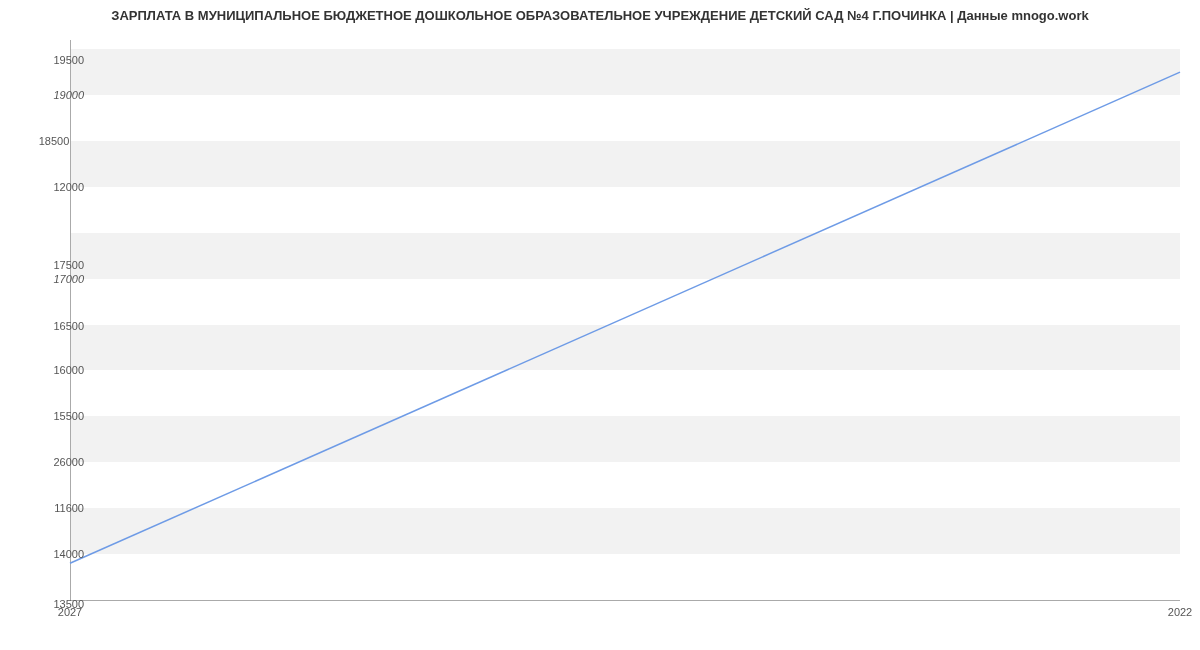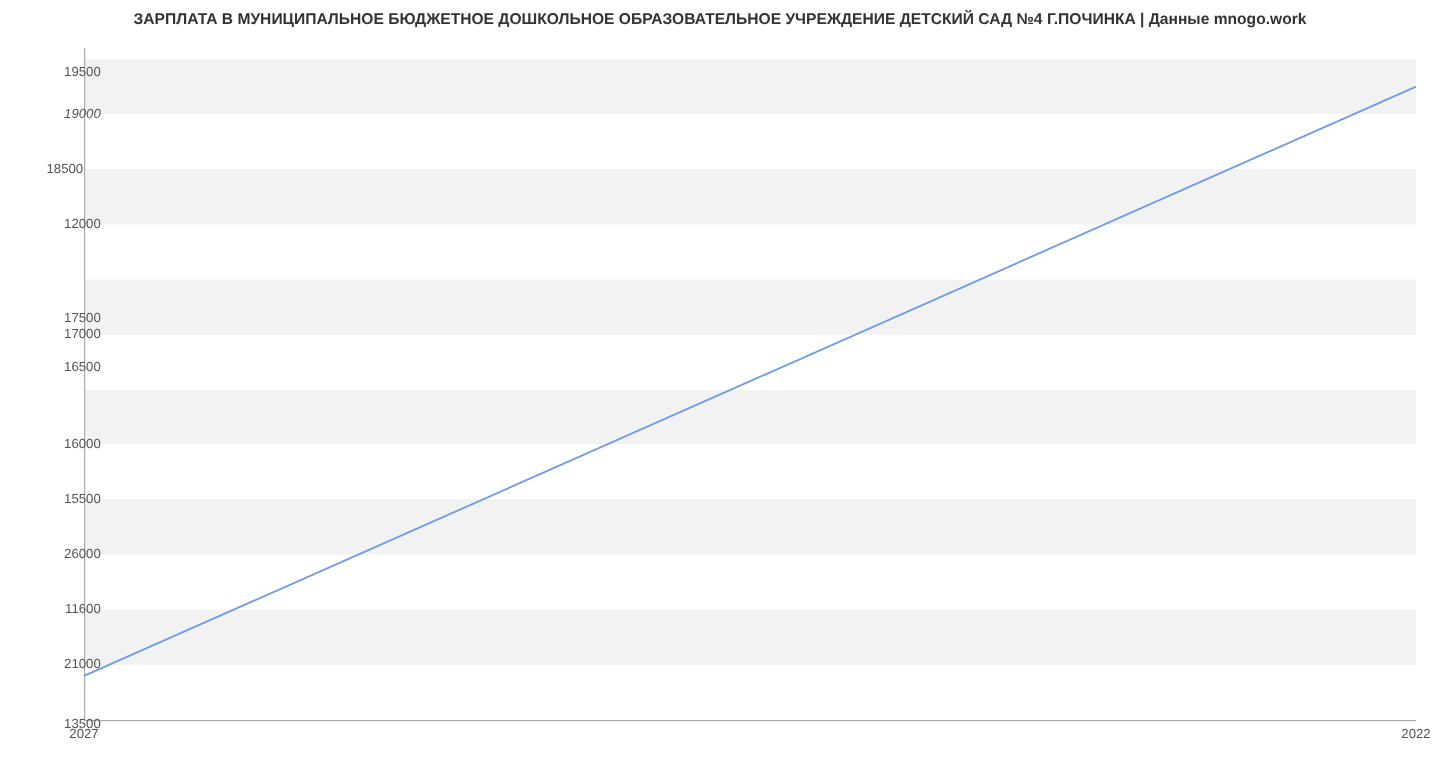--- a/index.html
+++ b/index.html
@@ -91,27 +91,27 @@
       <div class="grid-band" style="top: 284.59px; height: 45.9016px;"></div>
       <div class="grid-band" style="top: 376.393px; height: 45.9016px;"></div>
       <div class="grid-band" style="top: 468.197px; height: 45.9016px;"></div>
     <div class="axis-line y-axis-line"></div>
     <svg class="line-layer" id="line-layer" viewBox="0 0 1110 560">
         <polyline points="0,523.2786885245902 1110,32.13114754098358" class="series-line" style="stroke: rgb(110, 155, 230);"></polyline>
       </svg>
   <div class="axis-line x-axis-baseline" style="top: 560px;"></div>
     </div>
 <div class="y-tick-label" style="top: 604px;">13500</div>
-    <div class="y-tick-label" style="top: 554.098px;">21000</div>
+    <div class="y-tick-label" style="top: 554.098px;">14000</div>
     <div class="y-tick-label" style="top: 508.197px;">11600</div>
     <div class="y-tick-label" style="top: 462.295px;">26000</div>
     <div class="y-tick-label" style="top: 416.393px;">15500</div>
     <div class="y-tick-label" style="top: 370.492px;">16000</div>
-    <div class="y-tick-label" style="top: 306px;">16500</div>
-    <div class="y-tick-label" style="top: 278.689px;">17000</div>
+    <div class="y-tick-label" style="top: 326px;">16500</div>
+    <div class="y-tick-label" style="top: 278.689px; font-style: italic;">17000</div>
     <div class="y-tick-label" style="top: 232.787px; margin-top: 32px;">17500</div>
     <div class="y-tick-label" style="top: 186.885px;">12000</div>
     <div class="y-tick-label" style="top: 140.984px; text-align: center;">18500</div>
     <div class="y-tick-label" style="top: 95.082px; font-style: italic;">19000</div>
     <div class="y-tick-label" style="top: 60px;">19500</div>
     <div class="x-tick-label" style="left: 70px;">2027</div>
     <div class="x-tick-label" style="left: 1180px;">2022</div>
   </div>
 
 </body></html>

